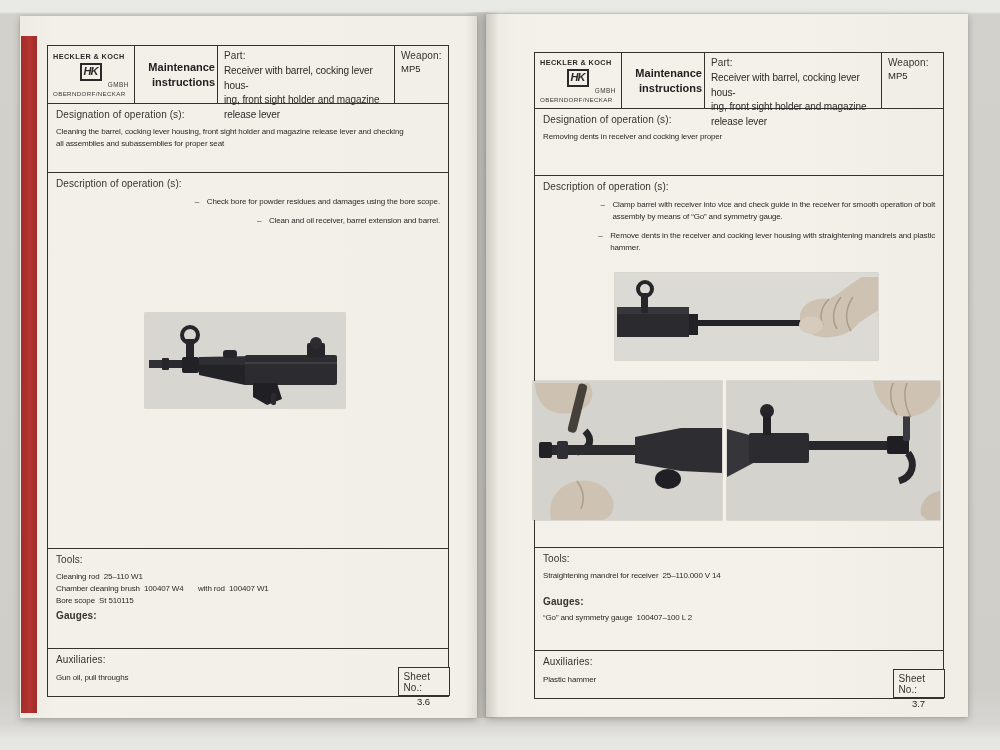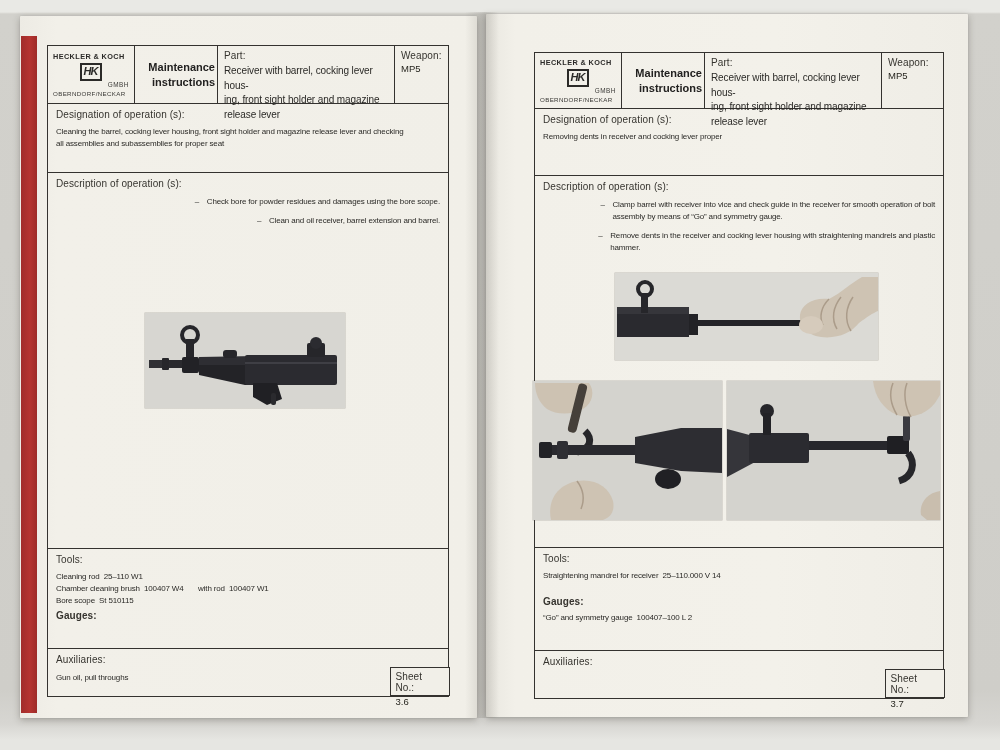--- a/index.html
+++ b/index.html
@@ -48,22 +48,22 @@
   .dash-item::before{content:"–";font-size:8px;color:#2b2a27;width:12px;flex:0 0 12px;line-height:1.5;}
   .tools-row{border-bottom:1.5px solid #34322f;padding:5px 8px;}
   .p0 .tools-row{height:100px;} .p1 .tools-row{height:103px;}
   .tools-lines{margin-top:6px;}
   .gauges-label{display:block;font-weight:bold;}
   .p0 .gauges-label{margin-top:3px;} .p1 .gauges-label{margin-top:14px;}
   .gauge-lines{margin-top:5px;}
   .aux-row{padding:5px 8px;}
   .p0 .aux-row{height:45px;} .p1 .aux-row{height:45px;}
   .aux-text{margin-top:7px;}
-  .sheet-no{position:absolute;right:-1.5px;bottom:-1.5px;width:60px;height:29px;border:1.5px solid #34322f;box-sizing:border-box;padding:3px 5px;background:#f1efe8;}
-  .sheet-no .val{font-size:9.5px;color:#26251f;margin-top:3px;}
+  .sheet-no{position:absolute;right:-1.5px;bottom:-1.5px;width:52px;height:29px;border:1.5px solid #34322f;box-sizing:border-box;padding:3px 5px;background:#f1efe8;}
+  .sheet-no .val{font-size:9.5px;color:#26251f;margin-top:3px;text-align:center;}
   figure.photo{position:absolute;margin:0;box-shadow:0 0 0 .5px rgba(120,118,110,.4);}
   figure.photo svg{display:block;}
   .ph-rifle{left:125px;top:297px;width:200px;height:95px;}
   .ph-gauge{left:129px;top:259px;width:263px;height:87px;}
   .ph-mandrel-l{left:47px;top:367px;width:189px;height:139px;}
   .ph-mandrel-r{left:241px;top:367px;width:213px;height:139px;}
 </style>
 </head>
 <body>
 
@@ -199,20 +199,21 @@
         <div class="body-text">Straightening mandrel for receiver  25–110.000 V 14</div>
       </div>
       <span class="tiny-label gauges-label">Gauges:</span>
       <div class="gauge-lines">
         <div class="body-text">“Go” and symmetry gauge  100407–100 L 2</div>
       </div>
     </div>
 
     <div class="row aux-row">
       <div class="tiny-label">Auxiliaries:</div>
+      <div class="body-text aux-text">Plastic hammer</div>
       <div class="sheet-no">
         <div class="tiny-label">Sheet No.:</div>
         <div class="val">3.7</div>
       </div>
     </div>
   </div>
 
   <figure class="photo ph-gauge">
     <svg width="263" height="87" viewBox="0 0 263 87">
       <rect width="263" height="87" fill="#dbdad5"></rect>

